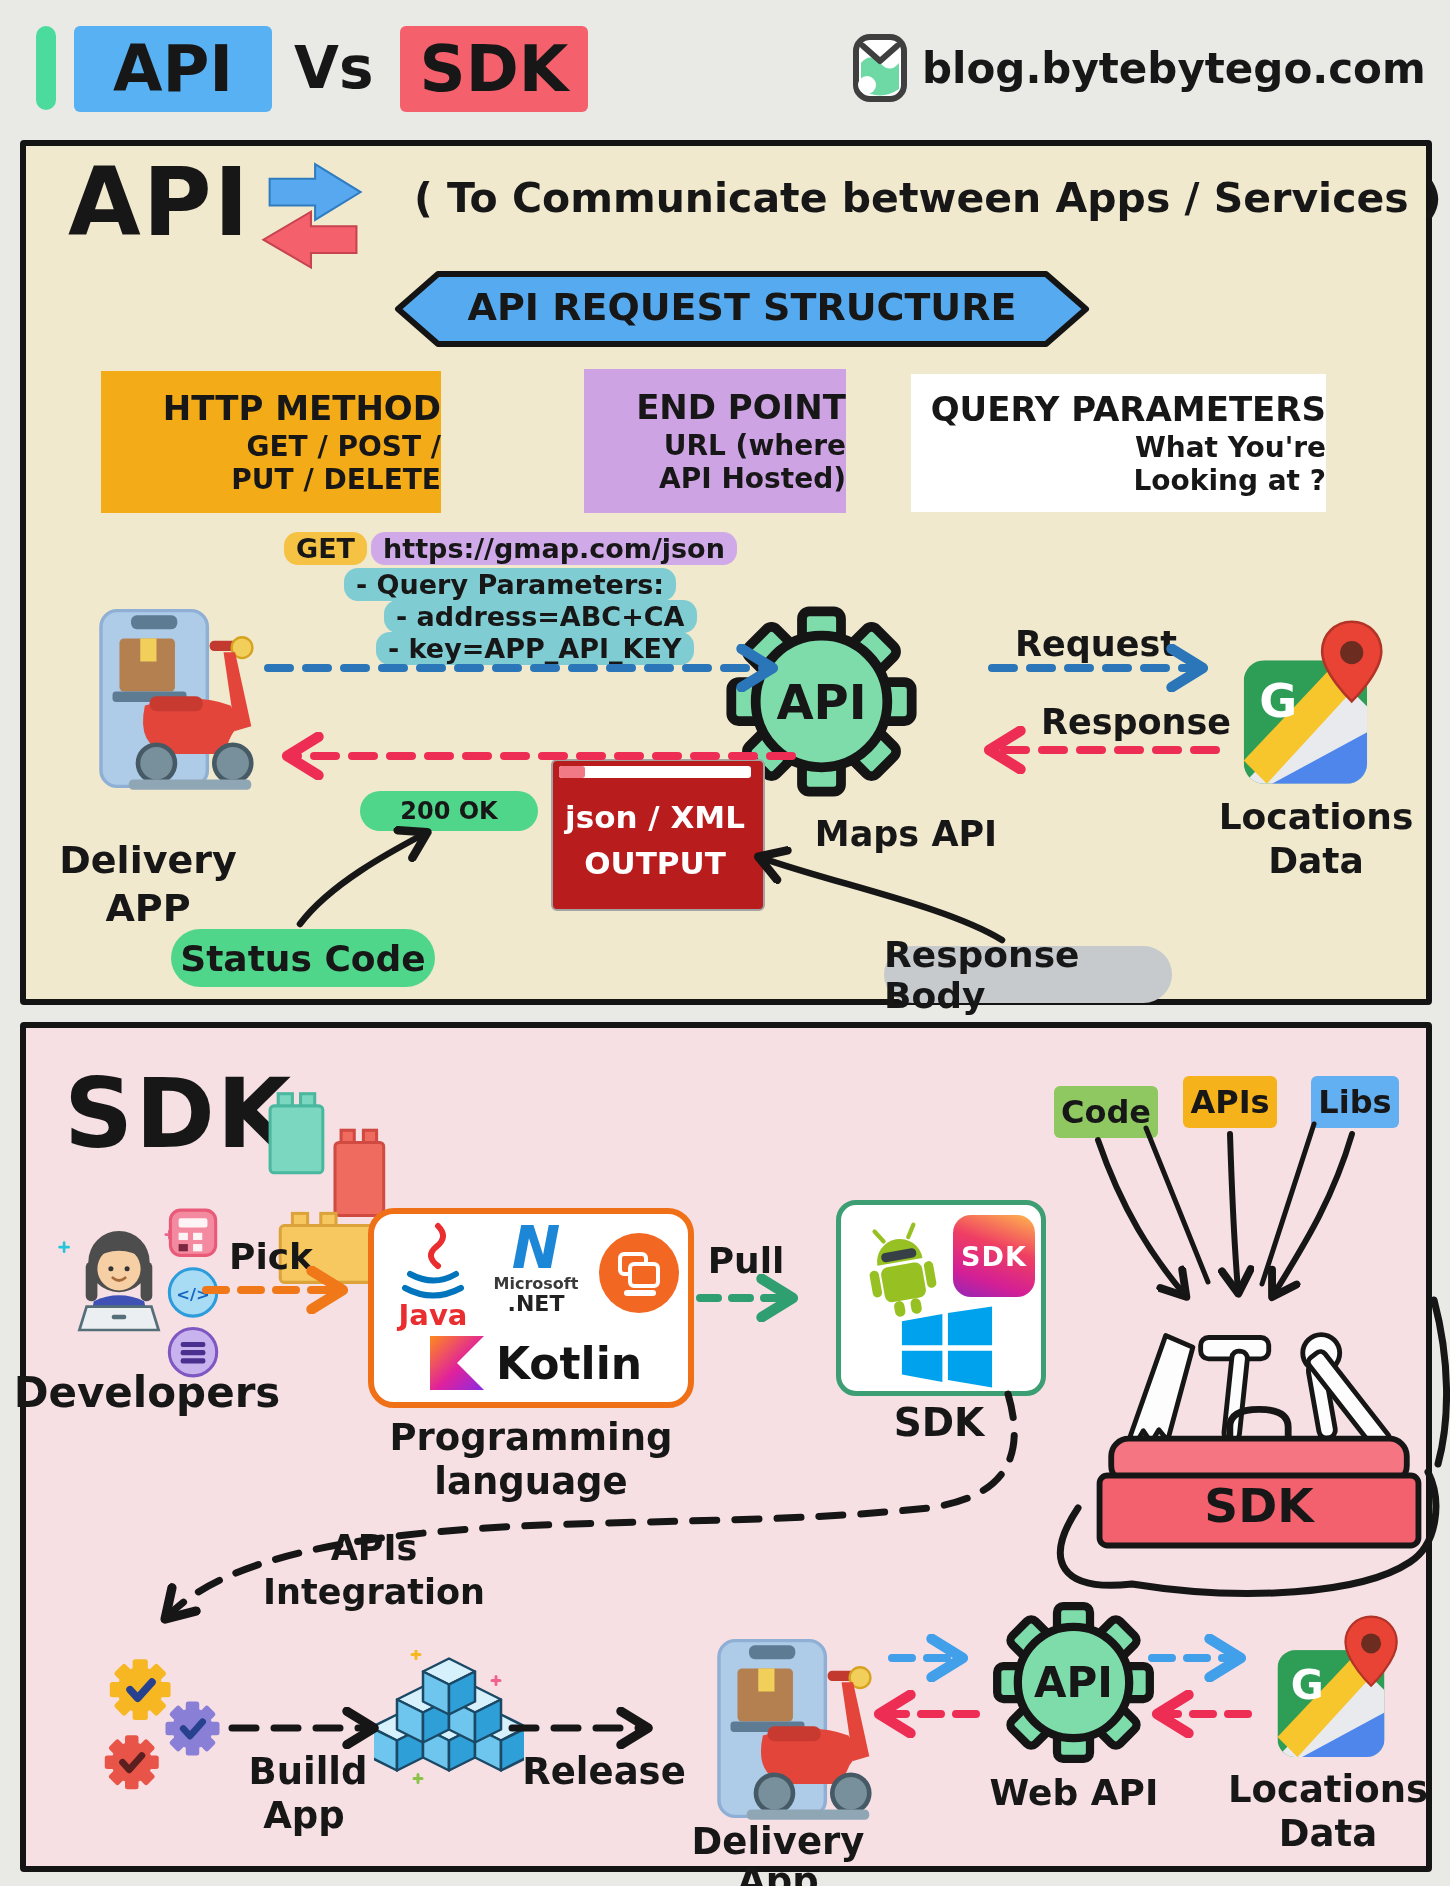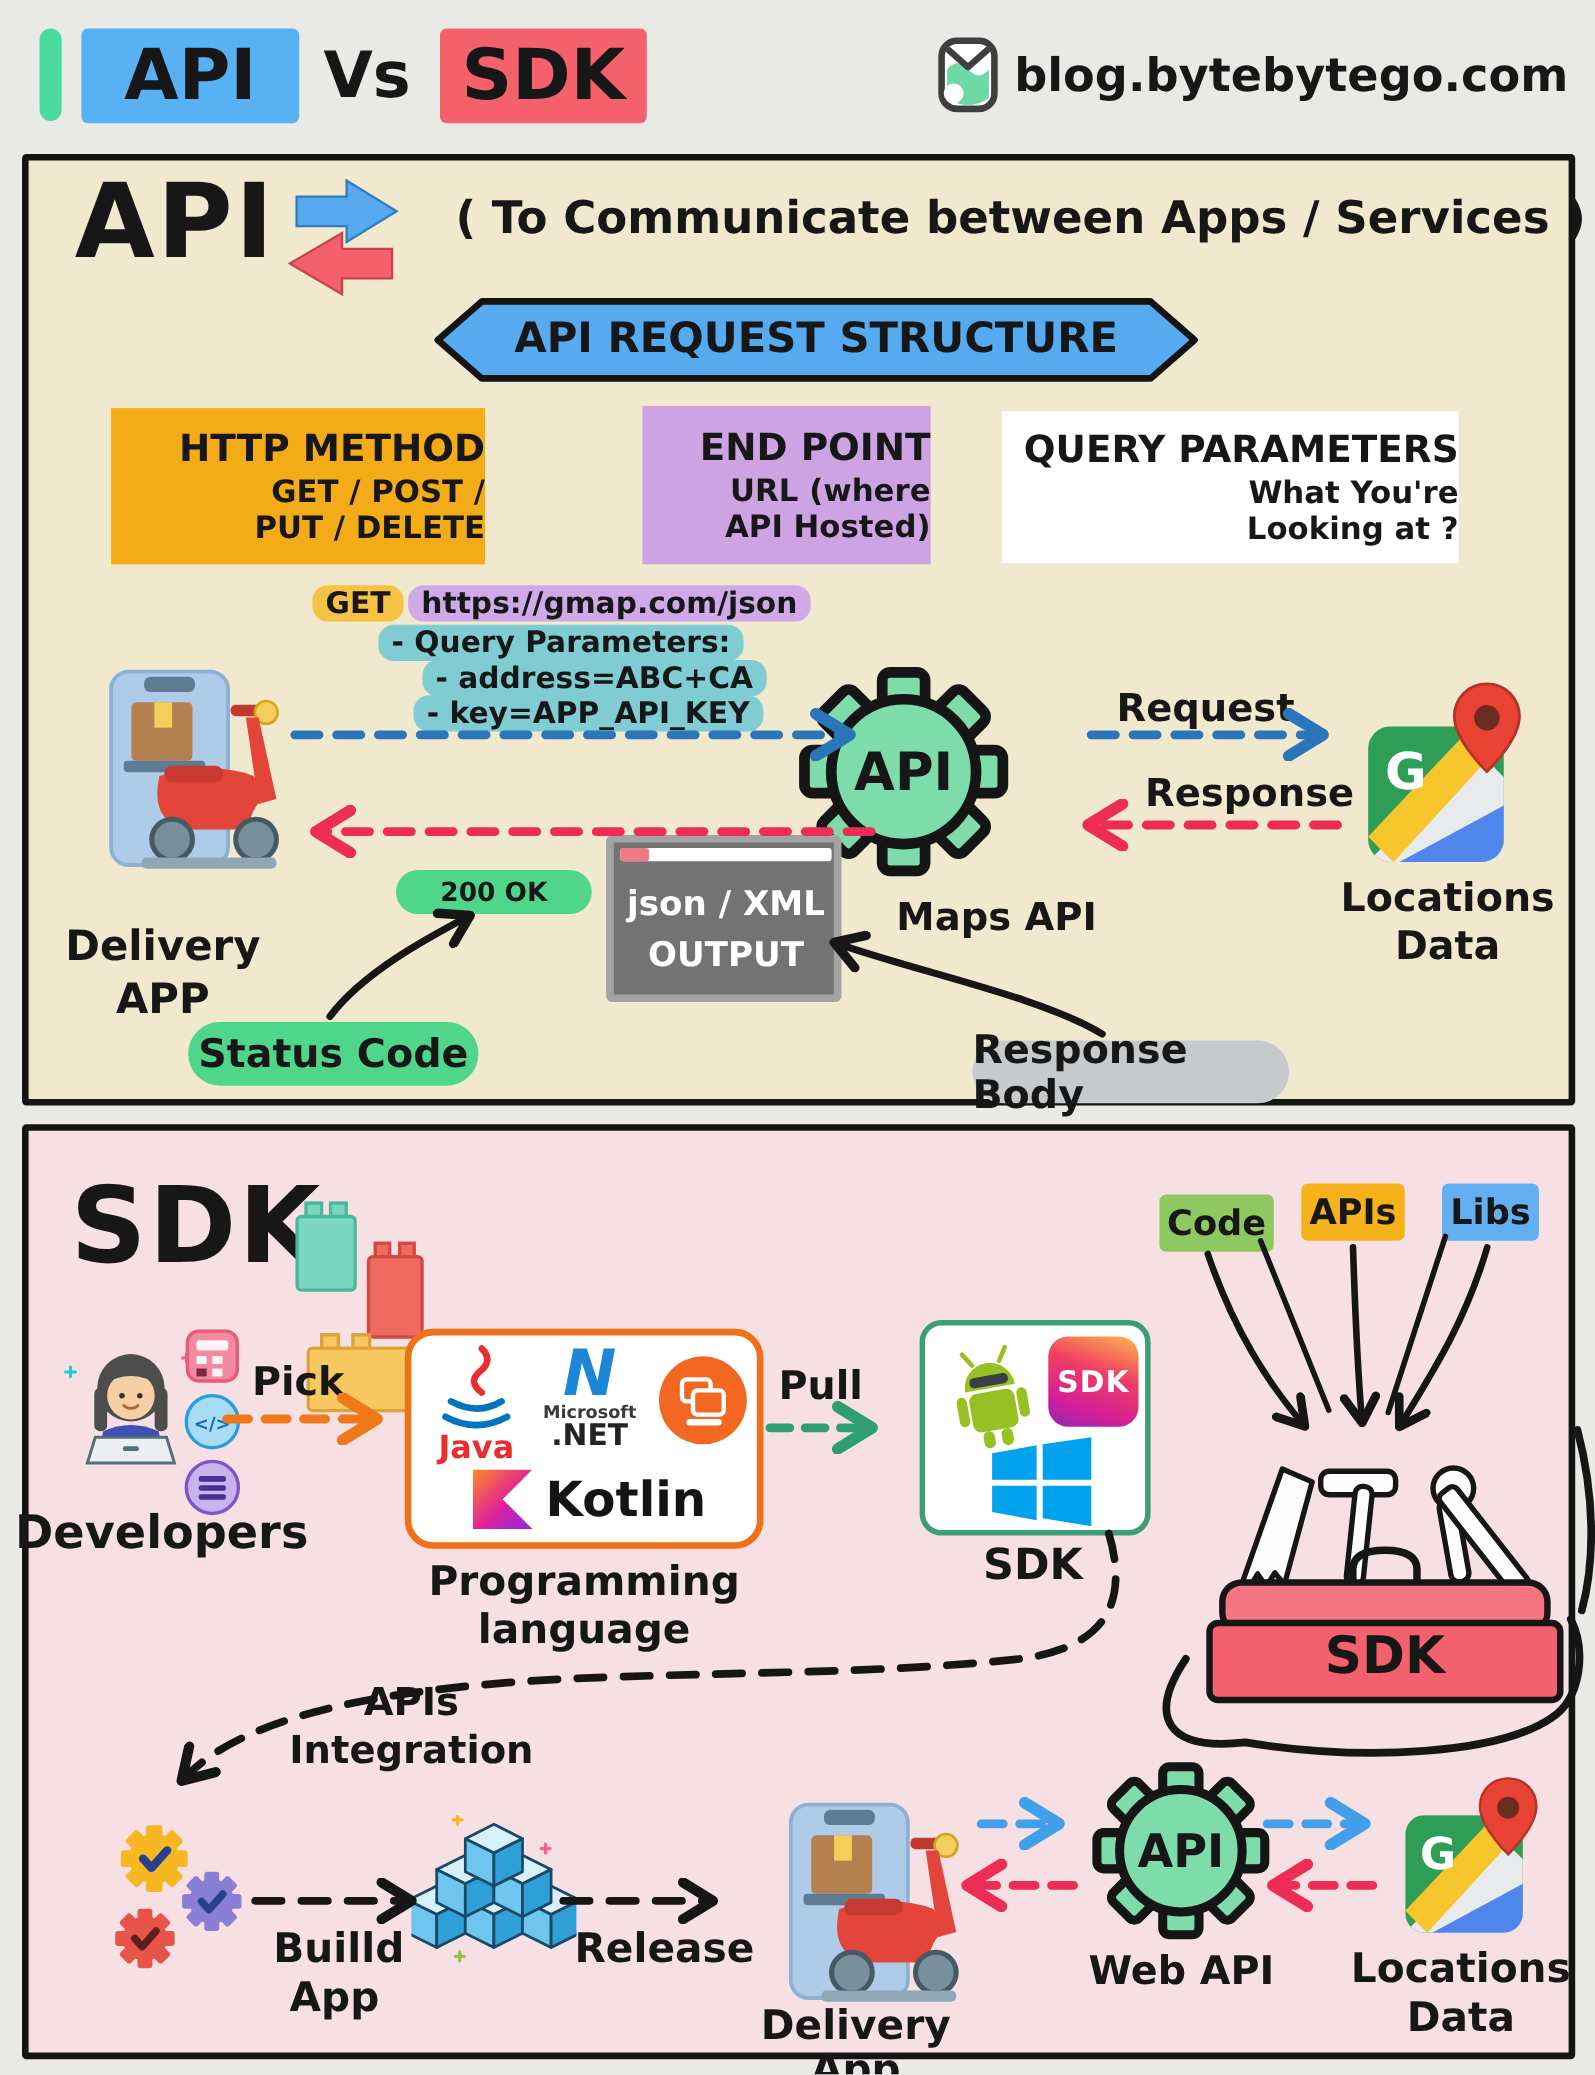--- a/index.html
+++ b/index.html
@@ -149,21 +149,21 @@
         <text x="20" y="80" font-size="36" font-weight="bold" fill="#ffffff">G</text>
         <path d="M92 6 c-13 0 -23 10 -23 23 c0 17 23 39 23 39 s23 -22 23 -39 c0 -13 -10 -23 -23 -23 z" fill="#e94335" stroke="#b33327" stroke-width="2"></path>
         <circle cx="92" cy="30" r="9" fill="#6d2c20"></circle>
       </svg>
     </div>
     <div class="lbl" style="left:1290px;top:650px;font-size:36px;">Locations</div>
     <div class="lbl" style="left:1290px;top:694px;font-size:36px;">Data</div>
 
     <div class="pill" style="left:334px;top:645px;width:178px;height:40px;background:#4fd68b;border-radius:28px;font-size:24px;">200 OK</div>
 
-    <div class="abs" style="left:525px;top:613px;width:214px;height:152px;background:#737373;border:7px solid #a3a3a3;border-radius:6px;box-sizing:border-box;">
+    <div class="abs" style="left:525px;top:613px;width:214px;height:152px;background:#b91c1c;border:2px solid #a3a3a3;border-radius:6px;box-sizing:border-box;">
       <div class="abs" style="left:6px;top:5px;width:192px;height:12px;background:#ffffff;border-radius:3px;"></div>
       <div class="abs" style="left:6px;top:5px;width:26px;height:12px;background:#f07985;border-radius:3px;"></div>
       <div class="abs" style="left:0;top:38px;width:204px;text-align:center;color:#ffffff;font-weight:800;font-size:31px;">json / XML</div>
       <div class="abs" style="left:0;top:84px;width:204px;text-align:center;color:#ffffff;font-weight:800;font-size:31px;">OUTPUT</div>
     </div>
 
     <div class="pill" style="left:145px;top:783px;width:264px;height:58px;background:#4fd68b;border-radius:29px;font-size:36px;">Status Code</div>
     <div class="pill" style="left:858px;top:800px;width:288px;height:57px;background:#c6cacd;border-radius:29px;font-size:36px;">Response Body</div>
   </div>
 
@@ -240,21 +240,21 @@
           <path d="M22 52 q24 13 46 0" stroke="#0074bd" stroke-width="6" fill="none" stroke-linecap="round"></path>
           <path d="M17 66 q28 15 56 0" stroke="#0074bd" stroke-width="6" fill="none" stroke-linecap="round"></path>
         </svg>
         <div style="text-align:center;color:#ea2d2e;font-weight:800;font-size:29px;margin-top:-4px;">Java</div>
       </div>
       <div class="abs" style="left:112px;top:6px;width:100px;height:120px;text-align:center;">
         <svg width="100" height="56" viewBox="0 0 100 56" style="margin:0 auto;">
           <text x="50" y="48" text-anchor="middle" font-size="58" font-weight="bold" font-style="italic" fill="#1c87d6">N</text>
         </svg>
         <div style="font-size:16px;font-weight:700;color:#3a3a3a;line-height:1;">Microsoft</div>
-        <div style="font-size:27px;font-weight:800;color:#222;line-height:1.05;">.NET</div>
+        <div style="font-size:22px;font-weight:800;color:#222;line-height:1.05;">.NET</div>
       </div>
       <div class="abs" style="left:222px;top:16px;width:86px;height:86px;">
         <svg width="86" height="86" viewBox="0 0 86 86">
           <circle cx="43" cy="43" r="40" fill="#f26822"></circle>
           <rect x="24" y="24" width="26" height="20" rx="4" fill="none" stroke="#ffffff" stroke-width="4"></rect>
           <rect x="34" y="34" width="28" height="22" rx="4" fill="#f26822" stroke="#ffffff" stroke-width="4"></rect>
           <rect x="28" y="60" width="32" height="6" rx="3" fill="#ffffff"></rect>
         </svg>
       </div>
       <div class="abs" style="left:56px;top:118px;width:220px;height:62px;display:flex;align-items:center;gap:12px;">

